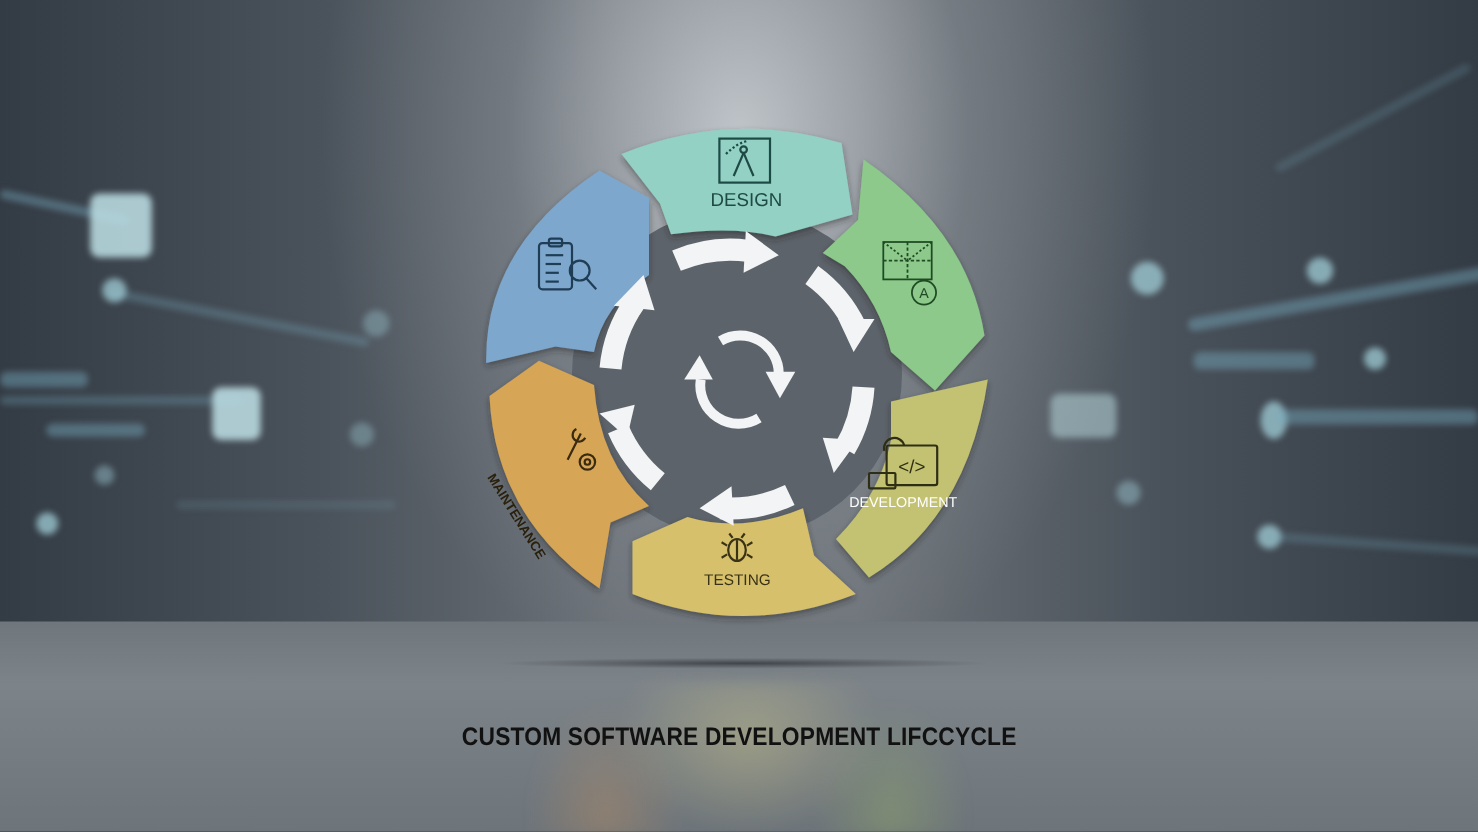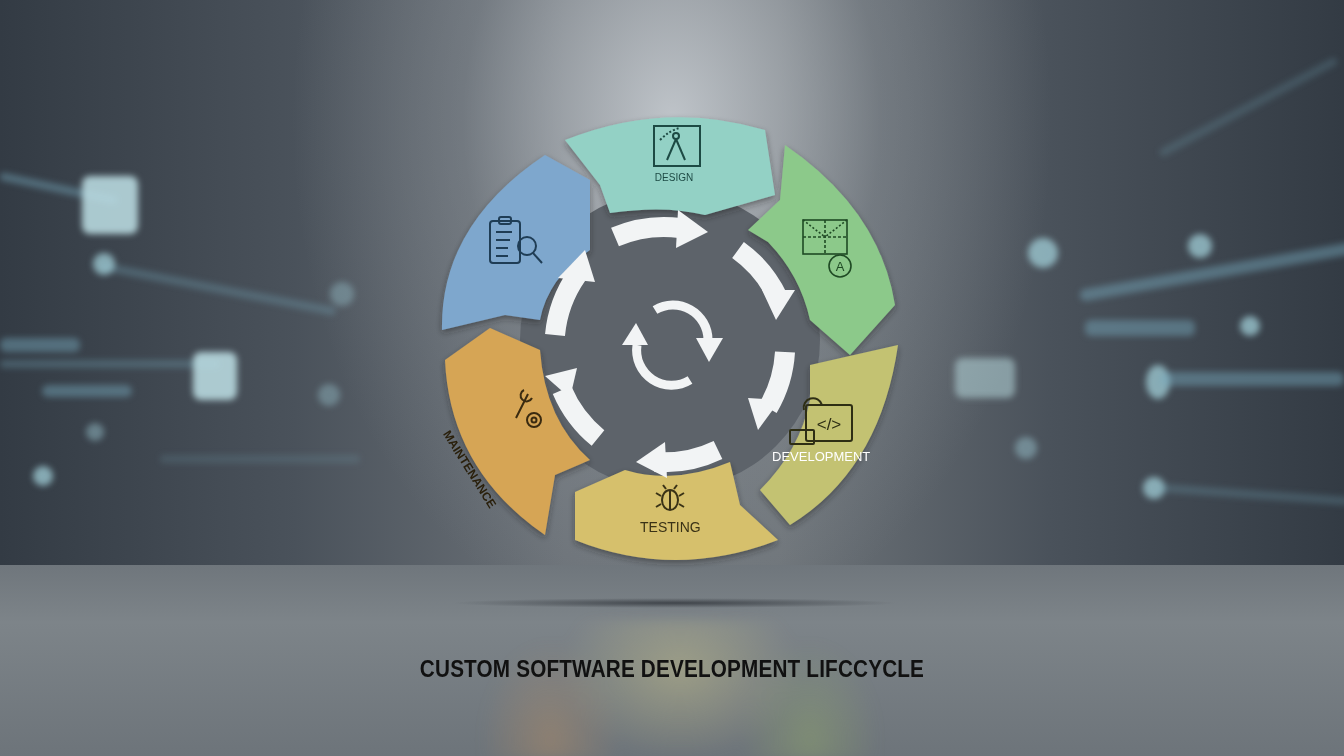--- a/index.html
+++ b/index.html
@@ -165,18 +165,18 @@
     <line x1="666" y1="489" x2="663" y2="485"></line>
       <line x1="674" y1="489" x2="677" y2="485"></line>
   </g>
   <g stroke="#3a2a10" stroke-width="2" fill="none">
     <path d="M528,394 L516,418 M524,390 A6,6 0 1 0 532,398"></path>
     <circle cx="534" cy="420" r="7"></circle>
       <circle cx="534" cy="420" r="2.5"></circle>
   </g>
 </svg>
 
-<div style="position:absolute;left:646px;top:172px;width:56px;text-align:center;font-size:10px;color:#1d4a44">DESIGN</div>
+<div style="position:absolute;left:646px;top:172px;width:56px;text-align:center;font-size:17px;color:#1d4a44">DESIGN</div>
 <div style="position:absolute;left:772px;top:449px;font-size:13px;color:#ffffff">DEVELOPMENT</div>
 <div style="position:absolute;left:640px;top:519px;width:60px;text-align:left;font-size:14px;color:#3a3216">TESTING</div>
 <div style="position:absolute;left:452px;top:428px;font-size:12px;font-weight:bold;color:#2a200c;transform:rotate(58deg);transform-origin:left top">MAINTENANCE</div>
 
 <div class="caption">CUSTOM SOFTWARE DEVELOPMENT LIFCCYCLE</div>
 
 </body></html>

